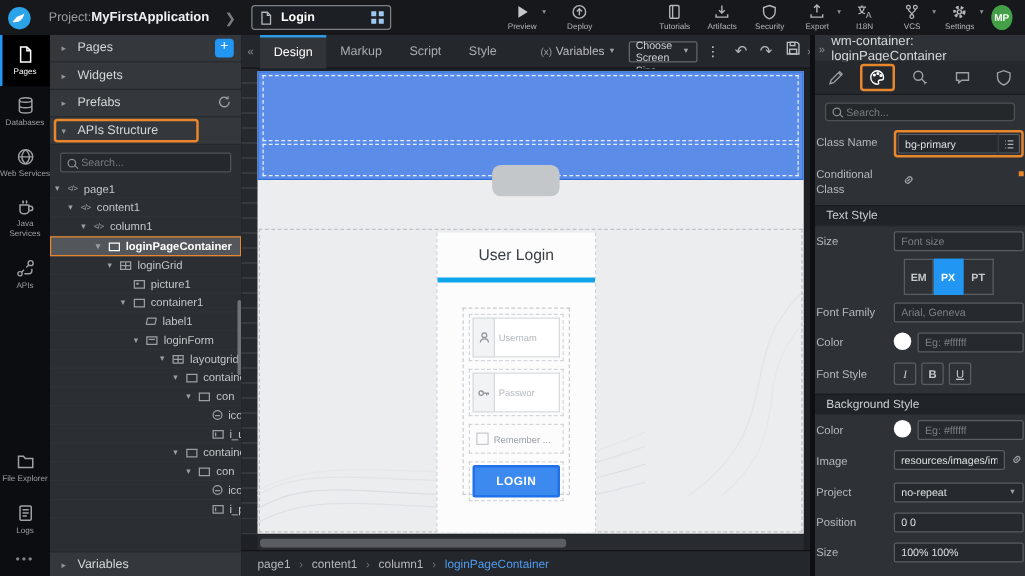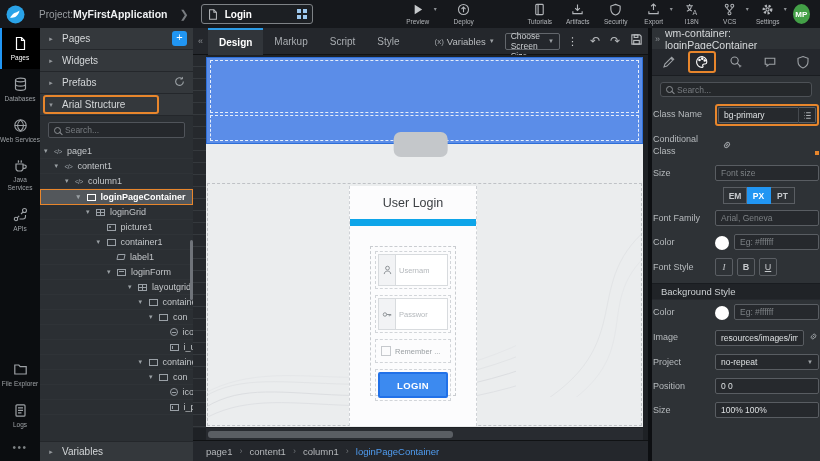--- a/index.html
+++ b/index.html
@@ -62,41 +62,41 @@
   .tic-icon::after{content:"";position:absolute;left:1px;right:1px;top:50%;height:1px;background:#9aa0a6}
   .tic-input::after{content:"";position:absolute;left:1px;top:1px;width:1px;height:3px;background:#9aa0a6}.sel .tb,.sel .tic-icon,.sel .tic-label{border-color:#fff}
   .lvars{height:20px;flex:none;margin-top:auto;background:#34383c;border-top:1px solid #24272b;display:flex;align-items:center;color:#d4d7d9;font-size:10px;cursor:pointer}
   .lscroll{position:absolute;right:0;top:212px;width:3px;height:60px;background:#70747a;border-radius:2px}
 
   
   .center{position:absolute;left:193px;top:28px;bottom:0;width:455px;display:flex;flex-direction:column}
   .dtoolbar{height:27px;flex:none;background:#24272c;display:flex;align-items:center;border-bottom:1px solid #101214}
   .collA{color:#8b8f93;font-size:9px;margin:0 5px;cursor:pointer}
   .dtab{padding:0 11px;height:27px;display:flex;align-items:center;font-size:10px;color:#a9adb1;cursor:pointer}
-  .dtab.active{background:#31353a;border-top:2px solid #2d9be4;color:#fff;font-weight:bold}
+  .dtab.active{background:#31353a;border-top:2px solid #2d9be4;color:#fff;font-weight:normal}
   .vbtn{margin-left:24px;display:flex;align-items:center;gap:3px;color:#b9bcbf;font-size:9.5px;cursor:pointer}
   .vx{font-size:8px;color:#9da1a5}
   .car{font-size:6px;color:#9da1a5}
   .ssel{margin-left:10px;height:17px;border:1px solid #63676c;border-radius:2px;display:flex;align-items:center;padding:0 5px;color:#cdd0d3;font-size:8.5px;gap:8px;cursor:pointer}
   .kebab{margin:0 7px;color:#cdd0d3;font-size:11px;cursor:pointer}
   .tbdiv{width:1px;height:14px;background:#3a3e43}
   .uicon{color:#b9bcbf;font-size:12px;margin:0 5px;cursor:pointer;line-height:1}
   .saveic{margin:0 5px;color:#b9bcbf;cursor:pointer}
   .collB{margin-left:auto;margin-right:3px;color:#8b8f93;font-size:9px;cursor:pointer}
 
   .canvaswrap{flex:1;position:relative;background:#1e2125;overflow:hidden}
   .vruler{position:absolute;left:0;top:0;bottom:12px;width:13px;background:#26292d;background-image:repeating-linear-gradient(to bottom,transparent 0 11px,#35393d 11px 12px)}
   .page{position:absolute;left:13px;top:2px;right:5px;bottom:13px;background:#ebedee;overflow:hidden}
   .blue{position:absolute;left:0;right:0;top:0;height:87px;background:#5b8de8;border:1px solid #2e6fd8}
   .bd1{position:absolute;left:3px;right:3px;top:2px;height:53px;border:1px dashed rgba(255,255,255,.85)}
   .bd2{position:absolute;left:3px;right:3px;top:57px;bottom:2px;border:1px dashed rgba(255,255,255,.85)}
   .pic{position:absolute;left:50%;transform:translateX(-58%);top:75px;width:54px;height:25px;background:#c4c7ca;border-radius:7px}
   .cboxd{position:absolute;left:1px;right:1px;top:126px;bottom:1px;border:1px dashed #bfc2c6}
   .lpan{position:absolute;left:143px;width:128px;top:129px;bottom:1px;background:#fcfcfd;border-left:1px dashed #cfd2d6;border-right:1px dashed #cfd2d6}
-  .lt{height:40px;display:flex;align-items:center;justify-content:center;font-size:12.5px;color:#3a3e42;border-bottom:7px solid #0ea5e9}
+  .lt{height:40px;display:flex;align-items:center;justify-content:center;font-size:12.5px;color:#3a3e42;border-bottom:4px solid #0ea5e9}
   .fbox{position:absolute;left:20px;right:20px;top:60px;height:150px;border:1px dashed #c9ccd0;padding:4px;display:flex;flex-direction:column;gap:6px}
   .irow{border:1px dashed #d2d5d9;padding:2px;display:flex}
   .icell{width:18px;flex:none;background:#f2f3f5;border:1px solid #d8dbde;display:flex;align-items:center;justify-content:center;color:#8d9296}
   .irow input{flex:1;min-width:0;border:1px solid #d8dbde;border-left:none;background:#fff;font-size:7.5px;padding:15px 3px;height:20px;outline:none;color:#5f6368}
   .irow input::placeholder{color:#b4b8bc}
   .crow{border:1px dashed #d2d5d9;padding:6px 5px;display:flex;align-items:center;gap:4px;color:#9ba0a4;font-size:7.5px}
   .cbx{width:10px;height:10px;flex:none;border:1px solid #c6c9cd;background:#fbfbfc}
   .btnrow{border:1px dashed #d2d5d9;padding:2px}
   .loginbtn{width:100%;height:26px;background:#3c8af0;border:2px solid #2171e8;border-radius:2px;color:#fff;font-weight:bold;font-size:9.5px;letter-spacing:.4px;font-family:inherit;cursor:pointer}
   .swirl{position:absolute;pointer-events:none}
@@ -111,31 +111,31 @@
   
   .rpanel{position:absolute;left:648px;top:28px;bottom:0;width:172px;background:#2e3236;border-left:4px solid #0d0f12;display:flex;flex-direction:column;overflow:hidden}
   .rhead{height:21px;flex:none;display:flex;align-items:center;font-size:10.5px;color:#d6d9db;gap:5px;padding-left:3px}
   .rexp{color:#8b8f93;font-size:9px;cursor:pointer}
   .rtabs{height:27px;flex:none;display:flex;background:#25282d;border-bottom:1px solid #1a1d21;align-items:center}
   .rtab{flex:1;height:27px;display:flex;align-items:center;justify-content:center;color:#9da1a5;cursor:pointer}
   .oframe{border:2px solid #e8862c;border-radius:3px;padding:2px 5px;display:flex;align-items:center;justify-content:center;color:#fff}
   .rsearch{margin:6px 8px 3px;height:15px;flex:none;background:#25282b;border:1px solid #4d5156;border-radius:3px;display:flex;align-items:center;padding:0 5px;gap:4px}
   .prow{display:flex;align-items:center;padding:4px 1px;flex:none}
   .plabel{width:62px;flex:none;font-size:9px;color:#b6babd;line-height:1.3}
-  .pctrl{flex:1;display:flex;align-items:flex-end;min-width:0}
+  .pctrl{flex:1;display:flex;align-items:flex-start;min-width:0}
   .rinput{width:100%;min-width:0;height:16px;background:#26292d;border:1px solid #595d62;border-radius:2px;color:#dde0e2;font-size:8.5px;padding:0 5px;outline:none;font-family:inherit}
   .rinput::placeholder{color:#7c8084}
   .cnwrap{display:flex;flex:1;border:2px solid #e8862c;border-radius:3px;padding:1px}
   .cnwrap .rinput{border-radius:2px 0 0 2px;border-right:none}
   .lstbtn{width:18px;flex:none;background:#26292d;border:1px solid #595d62;border-left:1px solid #45494e;display:flex;align-items:center;justify-content:center;border-radius:0 2px 2px 0;color:#aeb2b6;cursor:pointer}
   .odot{width:4px;height:4px;background:#e8862c;margin-left:auto;flex:none}
   .chainic{color:#9da1a5;flex:none}
   .sectbar{height:17px;flex:none;background:#202327;border-top:1px solid #191c20;border-bottom:1px solid #26292e;color:#ccd0d3;font-size:9.5px;display:flex;align-items:center;padding-left:9px;margin-top:3px}
   .units{display:flex;margin:2px 0 2px 71px}
-  .unit{min-width:24px;height:17px;border:1px solid #5a5e63;background:#2e3236;color:#c6c9cc;font-size:8.5px;font-weight:bold;display:flex;align-items:center;justify-content:center;padding:0 4px;cursor:pointer}
+  .unit{min-width:24px;height:29px;border:1px solid #5a5e63;background:#2e3236;color:#c6c9cc;font-size:8.5px;font-weight:bold;display:flex;align-items:center;justify-content:center;padding:0 4px;cursor:pointer}
   .unit+.unit{border-left:none}
   .unit.sel{background:#2196f3;border-color:#2196f3;color:#fff}
   .fsbtns{display:flex;gap:4px}
   .fsb{width:18px;height:18px;border:1px solid #5a5e63;background:#2e3236;color:#c6c9cc;font-size:9px;display:flex;align-items:center;justify-content:center;border-radius:2px;cursor:pointer}
   .fsb.it{font-style:italic;font-family:"Liberation Serif",serif}
   .fsb.bd{font-weight:bold}
   .fsb.un{text-decoration:underline}
   .cdot{width:14px;height:14px;border-radius:50%;background:#fff;flex:none;margin-right:5px;cursor:pointer}
   .rsel{flex:1;height:16px;background:#26292d;border:1px solid #595d62;border-radius:2px;display:flex;align-items:center;justify-content:space-between;padding:0 5px;color:#dde0e2;font-size:8.5px;cursor:pointer}
 </style>
@@ -309,21 +309,21 @@
       <span class="arr8">▸</span>
       <span>Prefabs</span>
       <span class="sp"></span>
       <span class="refbtn"><svg width="11" height="11" viewBox="0 0 12 12" fill="none" stroke="currentColor" stroke-width="1.2">
             <path d="M10.2 6a4.2 4.2 0 11-1.2-2.9"></path>
             <path d="M9.2 1v2.3H6.9" stroke-width="1"></path>
           </svg></span>
     </div>
     <div class="lsec">
       <span class="arr8">▾</span>
-      <span>Arial Structure</span>
+      <span>APIs Structure</span>
       <span class="obox"></span>
     </div>
     <div class="lsearch">
       <span class="sico"></span>
       <input placeholder="Search..." style="">
     </div>
     <div class="tree">
       <div class="trow" style="--d:0">
           <span class="arr"></span>
           <span class="tic tic-code"></span>
@@ -582,20 +582,21 @@
       <div class="pctrl">
         <span class="chainic" style="margin-left:6px">
           <svg width="12" height="12" viewBox="0 0 14 14" fill="none" stroke="currentColor" stroke-width="1.2">
               <path d="M5.8 8.2l2.4-2.4M4.8 6.2L6.4 4.6a2.1 2.1 0 013 3L7.8 9.2M9.2 7.8L7.6 9.4a2.1 2.1 0 01-3-3"></path>
             </svg>
         </span>
         <span class="odot"></span>
       </div>
     </div>
 
+    <div class="sectbar">Text Style</div>
 
     <div class="prow">
       <span class="plabel">Size</span>
       <div class="pctrl">
           <input class="rinput" placeholder="Font size" style="">
         </div>
     </div>
 
     <div class="units">
       <span class="unit">EM</span>

